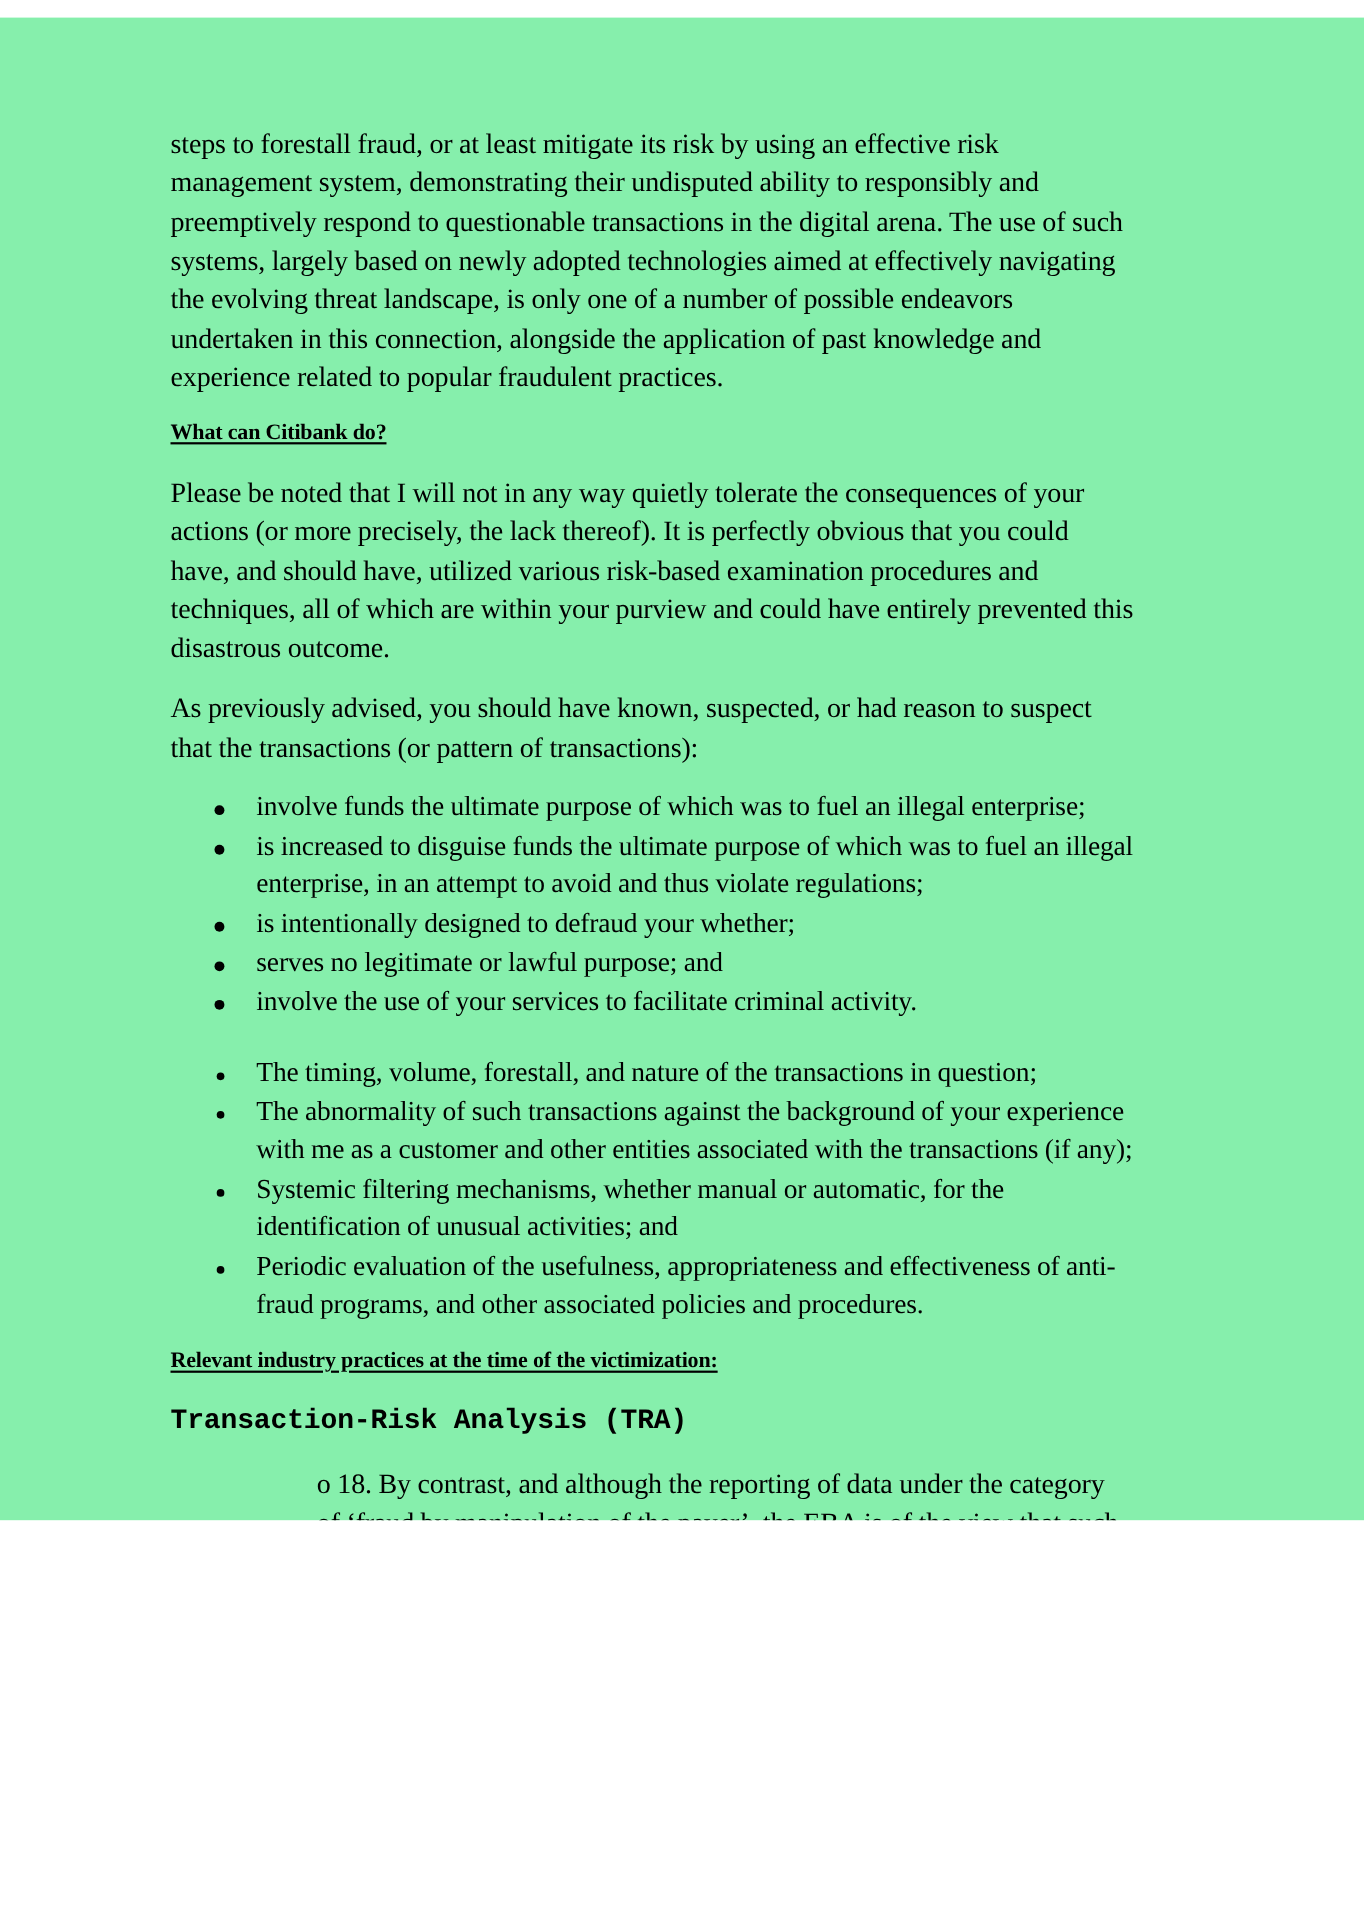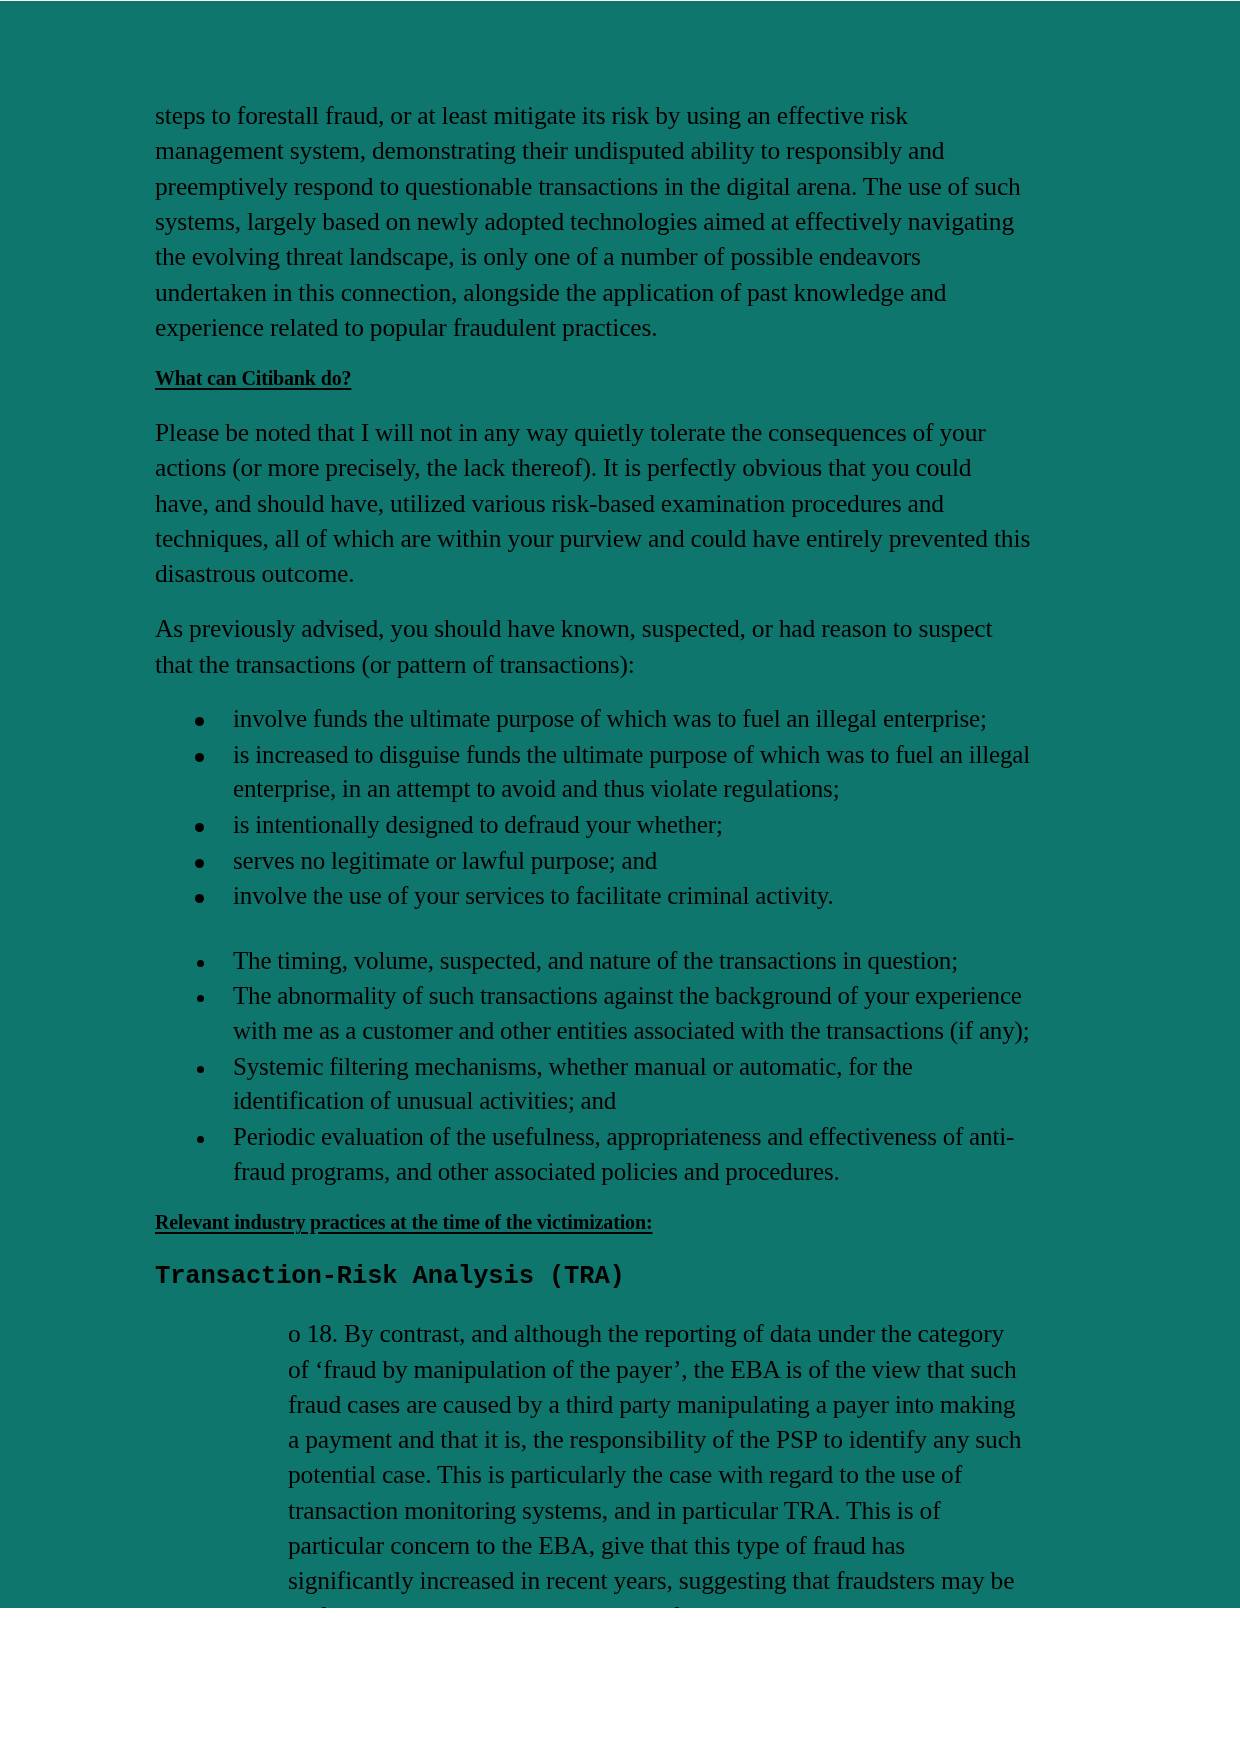--- a/index.html
+++ b/index.html
@@ -8,23 +8,23 @@
     padding: 0;
     background: #ffffff;
   }
   body {
     font-family: "Liberation Serif", "DejaVu Serif", serif;
     color: #000000;
   }
   .page {
     position: relative;
     width: 1240px;
-    height: 1607px;
-    margin: 1px auto;
-    background: #0f766e;
+    height: 1366px;
+    margin: 16px auto;
+    background: #86efac;
     box-sizing: border-box;
     overflow: hidden;
   }
   .content {
     position: absolute;
     left: 155px;
     top: 97px;
     width: 876px;
   }
   p.body-text {
@@ -121,21 +121,21 @@
       <li>is increased to disguise funds the ultimate purpose of which was to fuel an illegal enterprise, in an attempt to avoid and thus violate regulations;</li>
       <li>is intentionally designed to defraud your whether;</li>
       <li>serves no legitimate or lawful purpose; and</li>
       <li>involve the use of your services to facilitate criminal activity.</li>
     </ul>
 
     <div class="spacer-sm"></div>
 
 
     <ul class="doc-list bullet-small">
-      <li>The timing, volume, suspected, and nature of the transactions in question;</li>
+      <li>The timing, volume, forestall, and nature of the transactions in question;</li>
       <li>The abnormality of such transactions against the background of your experience with me as a customer and other entities associated with the transactions (if any);</li>
       <li>Systemic filtering mechanisms, whether manual or automatic, for the identification of unusual activities; and</li>
       <li>Periodic evaluation of the usefulness, appropriateness and effectiveness of anti-fraud programs, and other associated policies and procedures.</li>
     </ul>
 
     <h2 class="heading-underline">Relevant industry practices at the time of the victimization:</h2>
 
     <h3 class="heading-plain">Transaction-Risk Analysis (TRA)</h3>
 
     <div class="quote-block">

